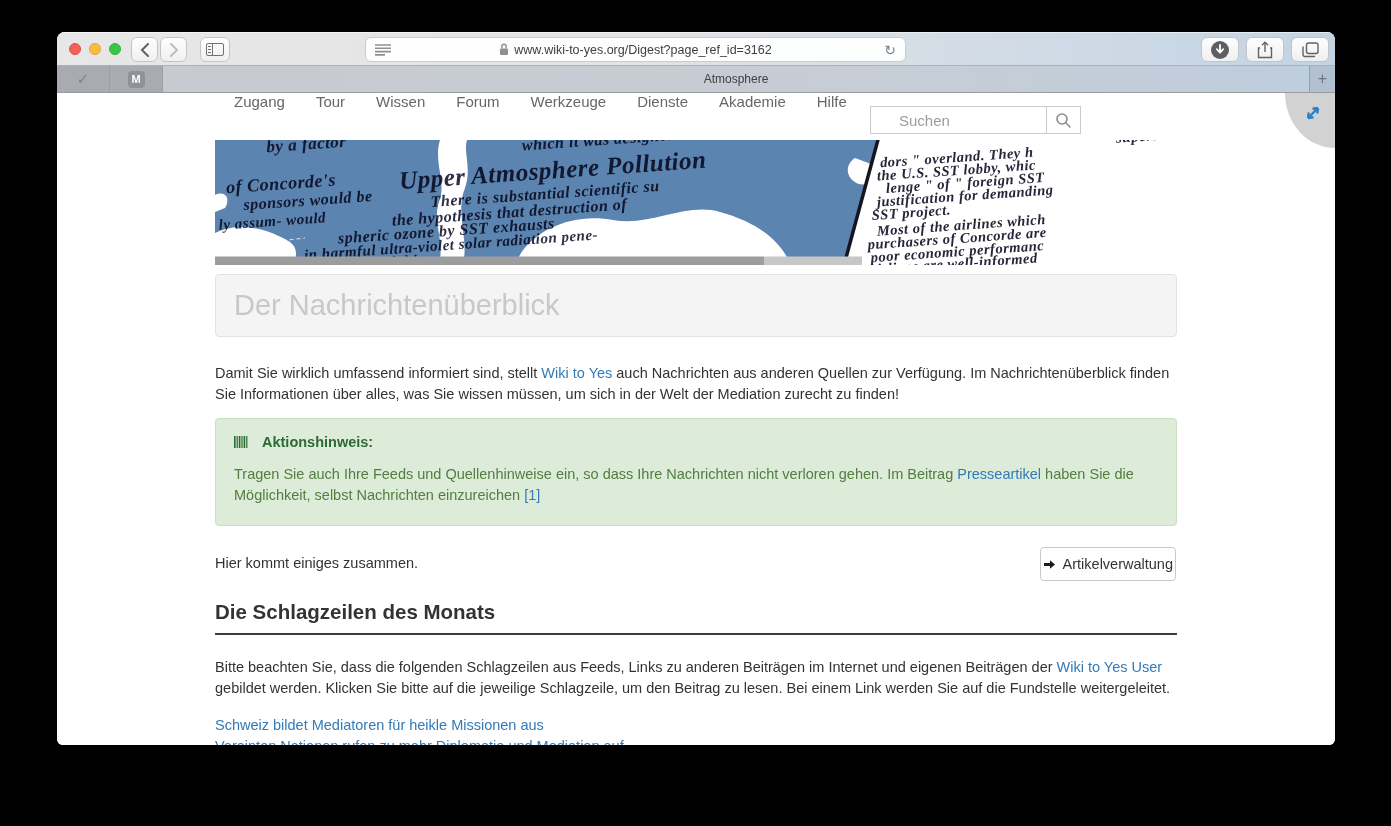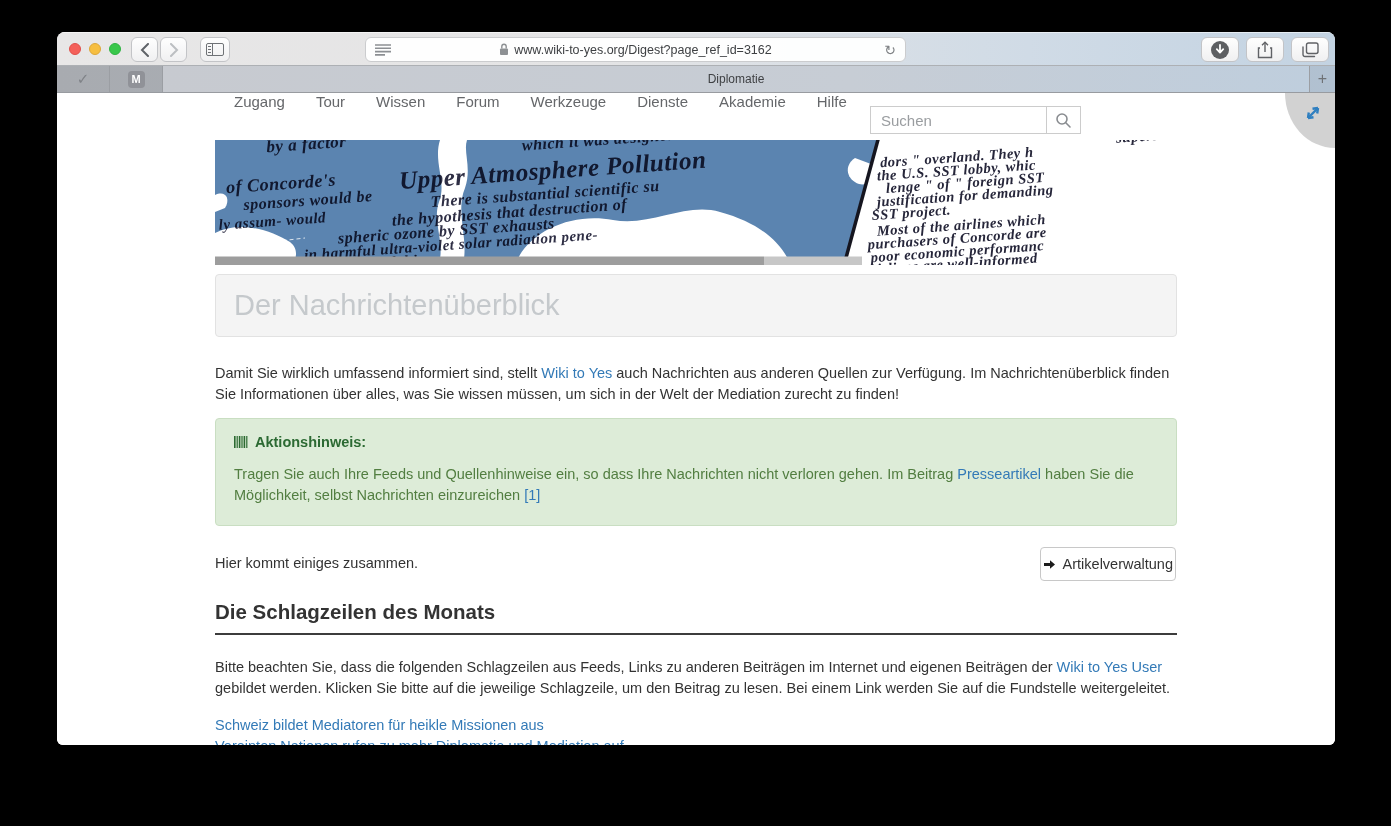--- a/index.html
+++ b/index.html
@@ -63,38 +63,38 @@
   .content { position:relative; width:962px; margin-left:158px; }
 
   .navrow { position:relative; height:47px; }
   .menu { position:absolute; left:19px; top:0; display:flex; list-style:none; gap:31px;
           font-size:15px; color:#65676a; align-items:center; }
   .menu li { cursor:default; }
   .caret { width:0; height:0; border-left:4px solid transparent; border-right:4px solid transparent;
            border-top:5px solid #6b6d70; margin-left:-6px; }
   .searchbox { position:absolute; right:96px; top:13px; display:flex; }
   .searchbox input { width:176px; height:28px; border:1px solid #ccc; border-right:none;
-                     border-radius:0; padding:0 10px; font-size:15px; color:#701a75; outline:none; }
+                     border-radius:0; padding:0 28px; font-size:15px; color:#701a75; outline:none; }
   .searchbox input::placeholder { color:#9a9da0; }
   .searchbtn { width:35px; height:28px; border:1px solid #ccc; background:#fff;
                display:flex; align-items:center; justify-content:center; }
 
   .hero { width:962px; height:125px; overflow:hidden; position:relative; background:#fff; }
   .hero svg { display:block; }
 
   .banner { margin-top:9px; height:63px; background:#f4f4f4; border:1px solid #e2e2e2;
             border-radius:4px; display:flex; align-items:center; }
   .banner span { font-size:29px; color:#c5c9cc; padding-left:18px; }
 
   .para { margin-top:26px; font-size:14.5px; line-height:20.5px; color:#333; }
   a.lnk { color:#337ab7; text-decoration:none; cursor:pointer; }
 
   .actionbox { margin-top:14px; background:#ddecd8; border:1px solid #c9dec2; border-radius:4px;
                padding:15px 18px 20px 18px; }
-  .ab-head { display:flex; align-items:center; gap:4px; font-size:14.5px; font-weight:bold; color:#2c6a33; }
+  .ab-head { display:flex; align-items:center; gap:11px; font-size:14.5px; font-weight:bold; color:#2c6a33; }
   .ab-body { margin-top:14px; font-size:14.5px; line-height:20.5px; color:#527e41; }
 
   .midrow { margin-top:21px; position:relative; height:36px; }
   .midtext { position:absolute; left:0; top:8px; font-size:14.5px; color:#333; }
   .artbtn { position:absolute; right:1px; top:0; height:34px; padding:0 2px;
             background:#fff; border:1px solid #c8c8c8; border-radius:4px;
             display:flex; align-items:center; gap:7px; font-size:14.5px; color:#333; cursor:pointer; }
 
   .h2row { margin-top:17px; }
   .h2row h2 { font-size:20.5px; font-weight:bold; color:#333; }
@@ -175,21 +175,21 @@
   </div>
 
   <div class="tabbar">
     <div class="pintab">
       <span class="check-ic">✓</span>
     </div>
     <div class="pintab">
       <span class="m-badge">M</span>
     </div>
     <div class="activetab">
-      <span>Diplomatie</span>
+      <span>Atmosphere</span>
     </div>
     <div class="newtab">
       <span>+</span>
     </div>
   </div>
 
   <div class="page">
 
     <div class="corner-fab">
       <svg width="22" height="22" viewBox="0 0 22 22">

